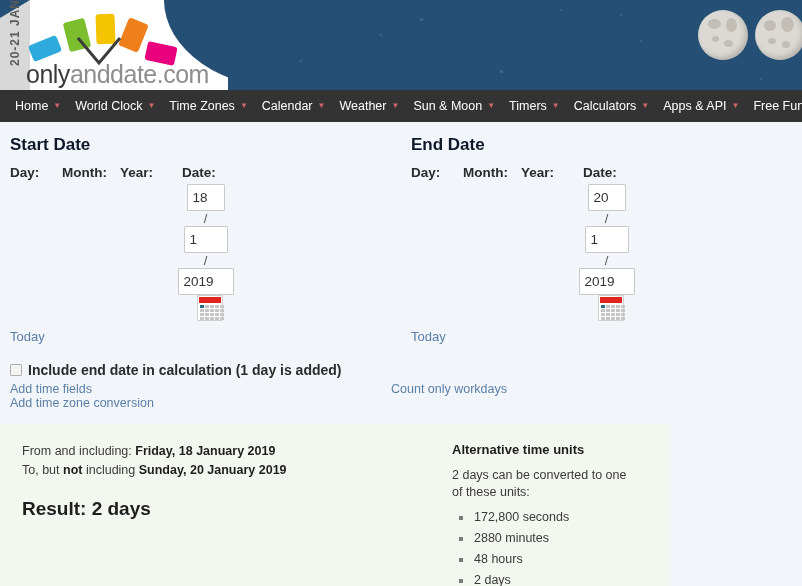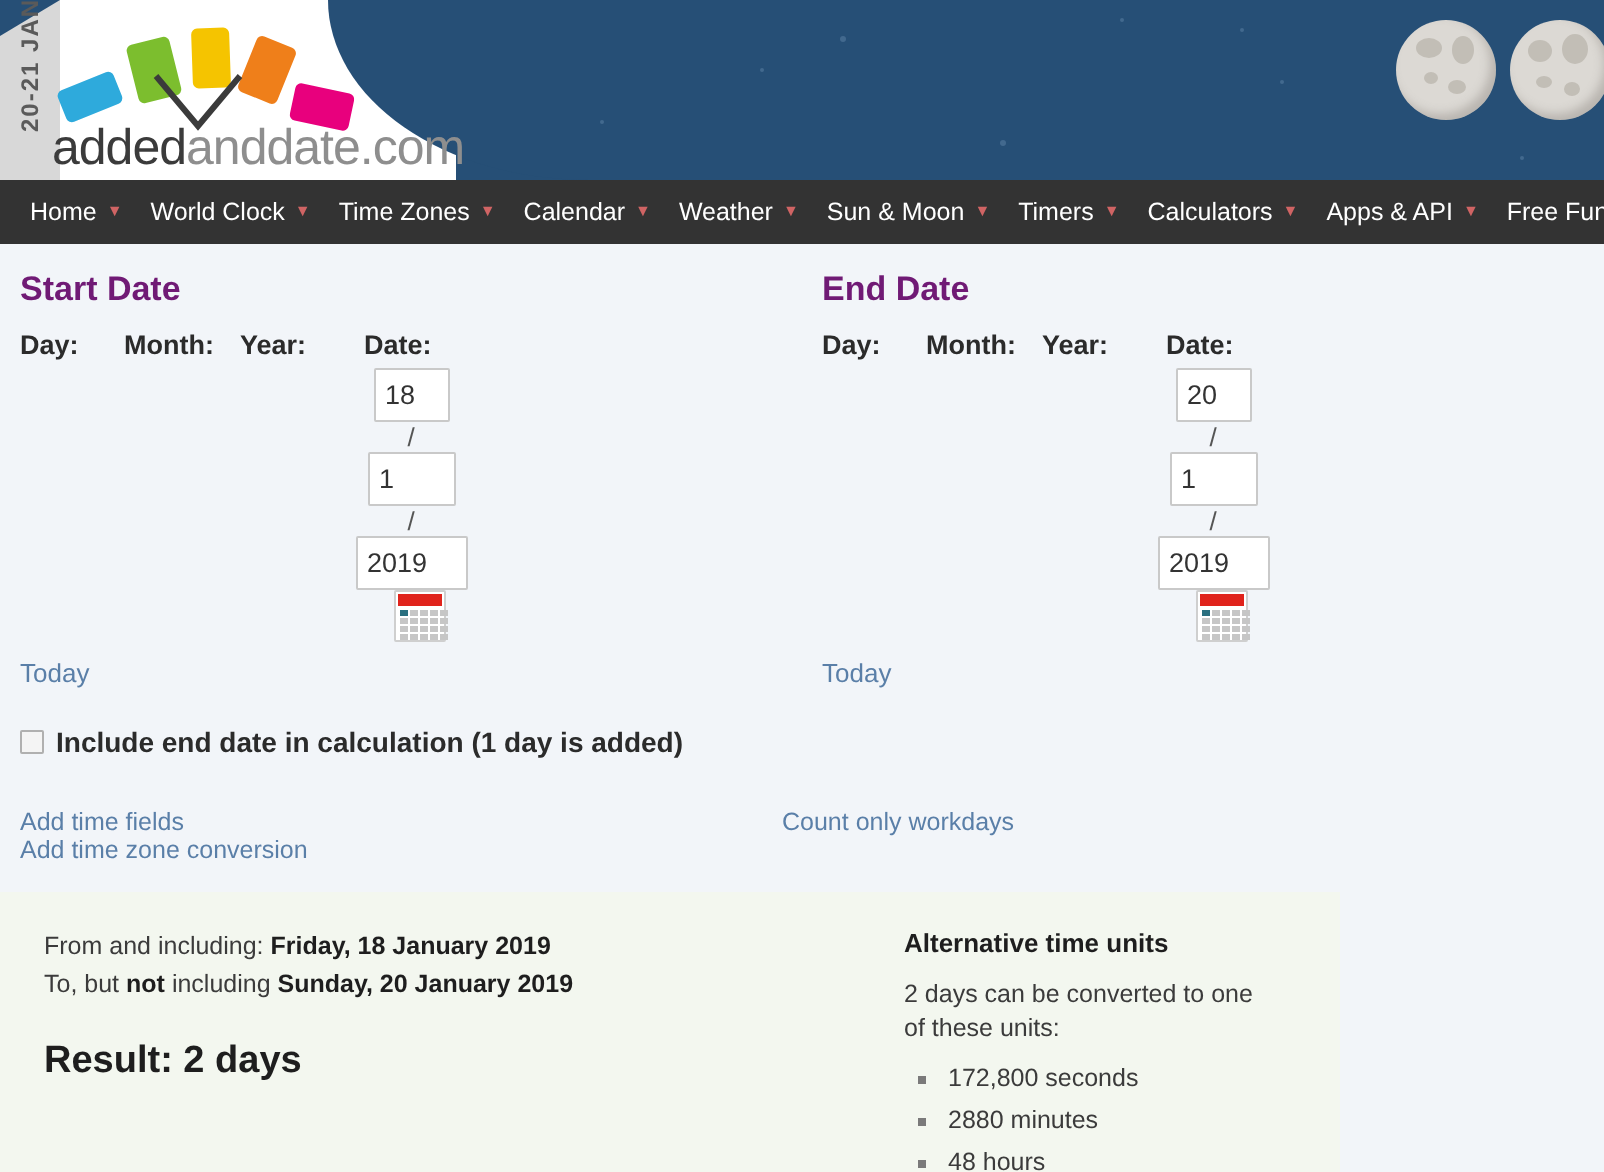--- a/index.html
+++ b/index.html
@@ -127,21 +127,21 @@
 
   
   .main { position: relative; width: 802px; padding: 10px 0 0 0; }
 
   .cols { display: flex; }
   .col { width: 401px; padding-left: 10px; }
 
   .section-title {
     font-size: 17px;
     font-weight: bold;
-    color: #701a75;
+    color: #0f172a;
     margin: 3px 0 10px 0;
   }
   .field-labels {
     display: flex;
     font-size: 13.5px;
     font-weight: bold;
     color: #2b2b2b;
     margin-bottom: 4px;
   }
   .fl-day   { width: 52px; }
@@ -202,21 +202,21 @@
   .chk {
     width: 12px; height: 12px;
     border: 1px solid #b0b0b0;
     background: #f4f4f4;
     margin-right: 6px;
     cursor: pointer;
     border-radius: 1px;
   }
   .check-label { font-size: 14px; font-weight: bold; color: #2b2b2b; }
 
-  .links-row { display: flex; margin-top: 25px; }
+  .links-row { display: flex; margin-top: 4px; }
   .links-left { width: 391px; padding-left: 10px; }
   .alink {
     display: block;
     font-size: 12.5px;
     color: #5a7fa8;
     line-height: 14px;
     cursor: pointer;
   }
 
   .calc-btn {
@@ -376,21 +376,21 @@
   <div class="logo">
     <div class="chip blue"></div>
     <div class="chip green"></div>
     <div class="chip yellow"></div>
     <div class="chip orange"></div>
     <div class="chip pink"></div>
     <svg class="vmark" viewBox="0 0 46 30">
       <path d="M2 2 L23 27 L44 2" fill="none" stroke="#3b3b3b" stroke-width="3"></path>
     </svg>
     <div class="logo-text">
-      <span class="lt-dark">added</span><span class="lt-gray">anddate</span><span class="lt-gray">.com</span>
+      <span class="lt-dark">only</span><span class="lt-gray">anddate</span><span class="lt-gray">.com</span>
     </div>
   </div>
 
   <div class="moon" style="left:698px;top:10px;width:50px;height:50px;">
     <div class="crater" style="left:10px;top:9px;width:13px;height:10px;"></div>
     <div class="crater" style="left:28px;top:8px;width:11px;height:14px;"></div>
     <div class="crater" style="left:14px;top:26px;width:7px;height:6px;"></div>
     <div class="crater" style="left:26px;top:30px;width:9px;height:7px;"></div>
   </div>
   <div class="moon" style="left:755px;top:10px;width:50px;height:50px;">

